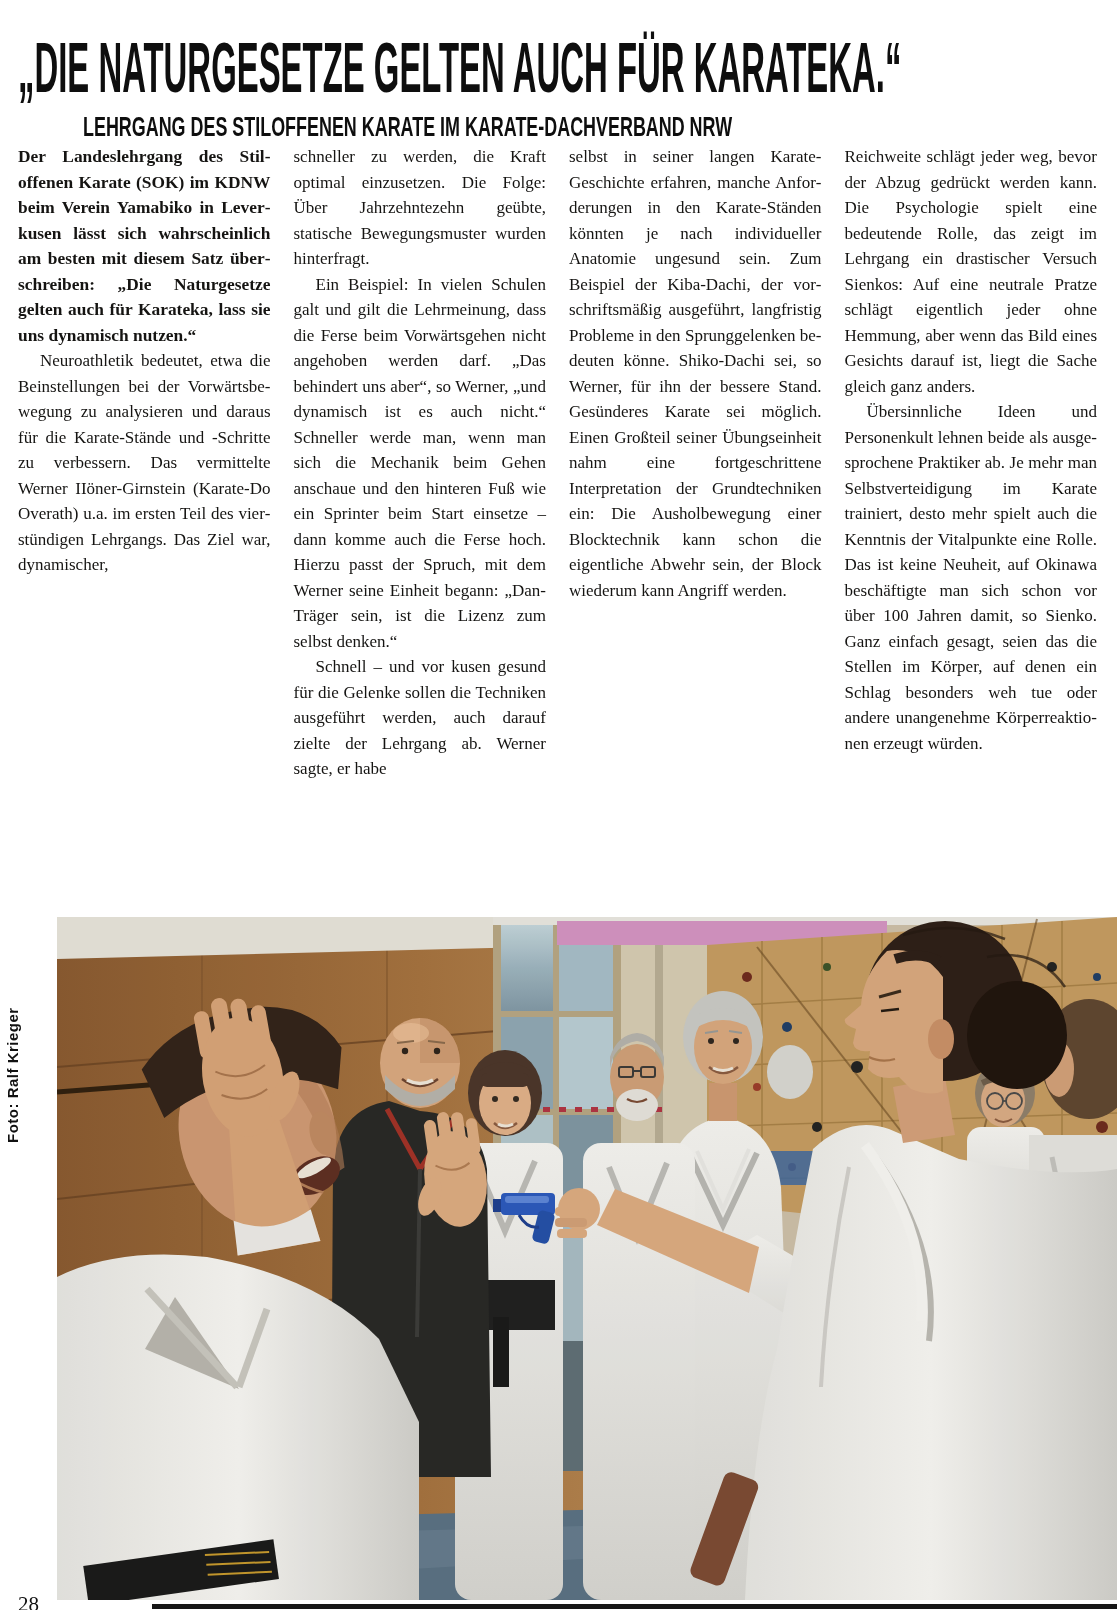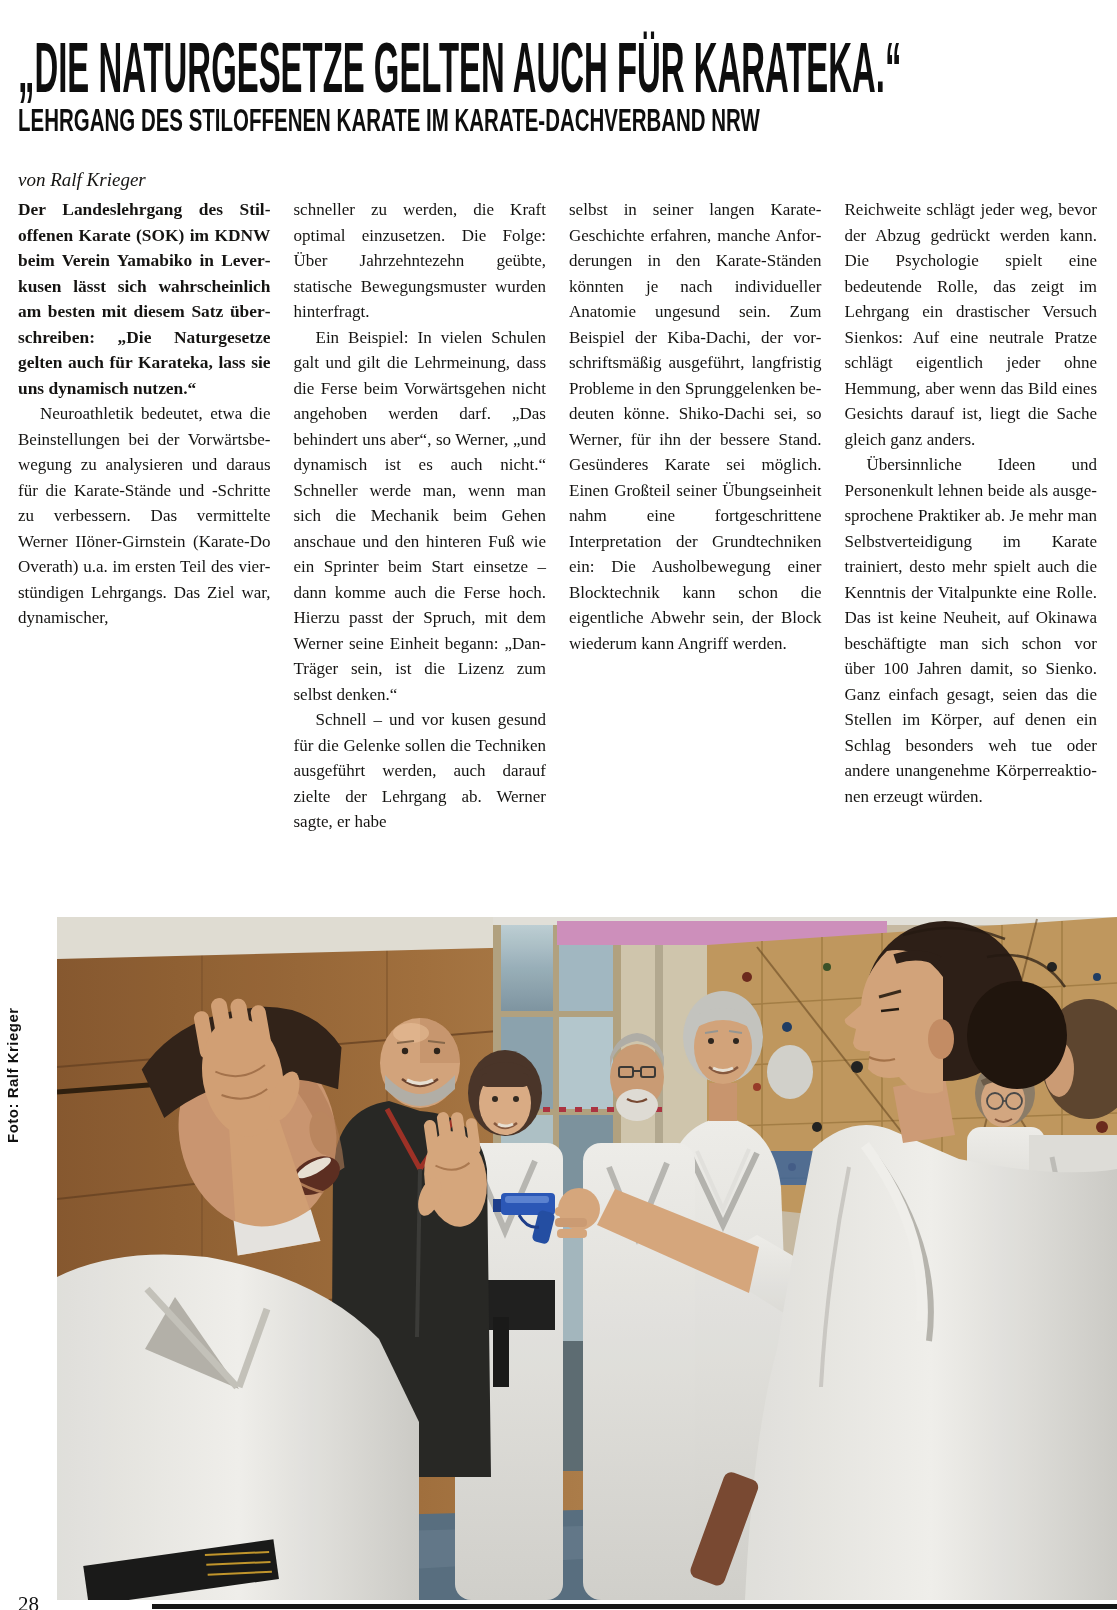--- a/index.html
+++ b/index.html
@@ -8,21 +8,21 @@
     overflow:hidden;font-family:"Liberation Serif",serif;color:#151412;
   }
   
   .header{padding:33px 20px 0 18px;}
   h1.headline{margin:0;height:72px;line-height:70px;font-size:70px;overflow:visible;}
   .cond{
     display:inline-block;transform:scaleX(.47);transform-origin:0 50%;
     white-space:nowrap;font-family:"Liberation Sans",sans-serif;font-weight:bold;
     color:#0e0e0e;letter-spacing:0px;
   }
-  h2.subheadline{margin:0 0 0 0;height:32px;line-height:30px;font-size:32px;}
+  h2.subheadline{margin:7px 0 0 0;height:32px;line-height:30px;font-size:28px;text-align:right;}
   .cond2{
     display:inline-block;transform:scaleX(.64);transform-origin:0 50%;
     white-space:nowrap;font-family:"Liberation Sans",sans-serif;font-weight:bold;
     color:#0e0e0e;
   }
   .byline{
     margin:30px 20px 4px 18px;font-style:italic;font-size:19px;line-height:26px;
   }
   
   .columns{
@@ -54,21 +54,20 @@
 </head>
 <body>
 
 <div class="page">
 
   <header class="header">
     <h1 class="headline"><span class="cond">„DIE NATURGESETZE GELTEN AUCH FÜR KARATEKA.“</span></h1>
     <h2 class="subheadline"><span class="cond2">LEHRGANG DES STILOFFENEN KARATE IM KARATE-DACHVERBAND NRW</span></h2>
   </header>
 
-  <p class="byline">von Ralf Krieger</p>
 
   <div class="columns">
     <div class="col">
       <p class="lead">Der Landes­lehrgang des Stil­offenen Karate (SOK) im KDNW beim Verein Yamabiko in Lever­kusen lässt sich wahr­schein­lich am besten mit diesem Satz über­schreiben: „Die Na­tur­gesetze gelten auch für Karateka, lass sie uns dy­na­misch nutzen.“</p>
       <p class="indent">Neuroathletik bedeutet, etwa die Bein­stel­lun­gen bei der Vor­wärts­be­we­gung zu ana­ly­sie­ren und daraus für die Karate-Stände und -Schritte zu ver­bes­sern. Das vermittelte Werner IIöner-Girn­stein (Karate-Do Overath) u.a. im ersten Teil des vier­stün­di­gen Lehrgangs. Das Ziel war, dynamischer,</p>
     </div>
     <div class="col">
       <p>schneller zu werden, die Kraft optimal ein­zu­set­zen. Die Folge: Über Jahr­zehn­te­zehn geübte, statische Be­we­gungs­mus­ter wurden hinterfragt.</p>
       <p class="indent">Ein Beispiel: In vielen Schu­len galt und gilt die Lehr­mei­nung, dass die Ferse beim Vor­wärts­gehen nicht an­ge­ho­ben werden darf. „Das behindert uns aber“, so Werner, „und dynamisch ist es auch nicht.“ Schneller werde man, wenn man sich die Mechanik beim Gehen anschaue und den hin­te­ren Fuß wie ein Sprinter beim Start einsetze – dann komme auch die Ferse hoch. Hier­zu passt der Spruch, mit dem Werner seine Einheit begann: „Dan-Träger sein, ist die Lizenz zum selbst denken.“</p>
       <p class="indent">Schnell – und vor kusen ge­sund für die Gelenke sollen die Techniken ausgeführt werden, auch darauf zielte der Lehr­gang ab. Werner sagte, er habe</p>

